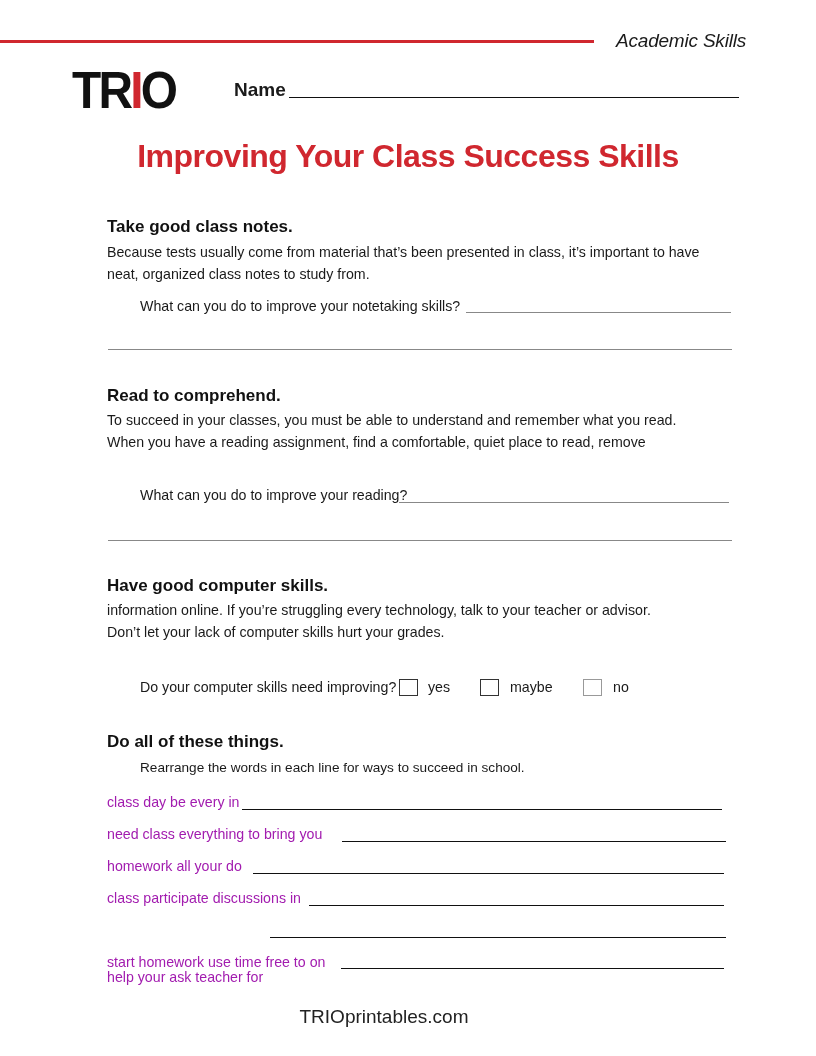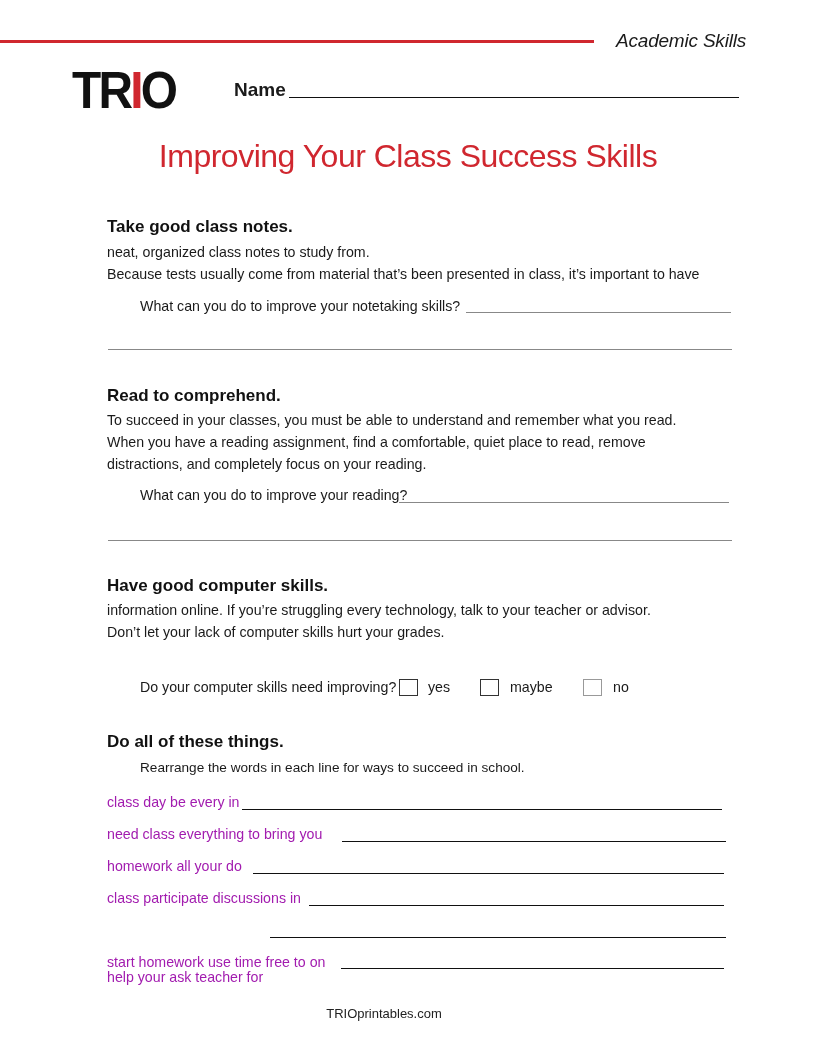--- a/index.html
+++ b/index.html
@@ -10,64 +10,63 @@
     .top-rule { left: 0; top: 40px; width: 594px; height: 3px; background: #d0272f; }
     .category { left: 616px; top: 30px; font-size: 19px; font-style: italic; color: #1a1a1a; letter-spacing: -0.2px; }
 
     .logo { left: 72px; top: 64px; font-family: "Liberation Sans", sans-serif; font-weight: bold;
             font-size: 52px; line-height: 52px; letter-spacing: -3px; color: #111; transform: scaleX(0.92); transform-origin: left; }
     .logo .red { color: #d0272f; }
 
     .name-label { left: 234px; top: 79px; font-size: 19px; font-weight: bold; color: #1a1a1a; }
     .name-line { left: 289px; top: 97px; width: 450px; height: 0; border-bottom: 1.5px solid #111; }
 
-    .title { left: 0; width: 816px; top: 138px; text-align: center; font-size: 32px; font-weight: normal;
+    .title { left: 0; width: 816px; top: 138px; text-align: center; font-size: 32px; font-weight: bold;
              color: #d0272f; letter-spacing: -0.5px; }
 
     .h { left: 107px; font-size: 17px; font-weight: bold; color: #111; }
     .p { left: 107px; width: 630px; font-size: 14.2px; line-height: 22px; color: #1a1a1a; }
     .q { left: 107px; font-size: 14.2px; color: #1a1a1a; margin-left: 33px; }
     .line-gray { height: 0; border-bottom: 1px solid #888; }
     .line-dark { height: 0; border-bottom: 1px solid #111; }
 
     .cb { width: 19px; height: 17px; border: 1.5px solid #333; box-sizing: border-box; background: #fff; }
     .cb.light { border-color: #999; }
     .cb-label { font-size: 14.2px; color: #1a1a1a; }
 
     .ex-row { left: 107px; font-size: 14.2px; color: #a21caf; }
 
-    .footer { left: 0; width: 768px; top: 1006px; text-align: center; font-size: 13px; color: #222; }
+    .footer { left: 0; width: 768px; top: 1006px; text-align: center; font-size: 19px; color: #222; }
   </style>
 </head>
 <body>
 
 <div class="abs top-rule"></div>
 <div class="abs category">Academic Skills</div>
 
 <div class="abs logo"><span>TR</span><span class="red">I</span><span>O</span></div>
 
 <div class="abs name-label">Name</div>
 <div class="abs name-line"></div>
 
 <div class="abs title">Improving Your Class Success Skills</div>
 
 <div class="abs h" style="top:217px;">Take good class notes.</div>
 <div class="abs p" style="top:241px;">
+  <div>Because tests usually come from material that’s been presented in class, it’s important to have</div>
   <div>neat, organized class notes to study from.</div>
-  <div>Because tests usually come from material that’s been presented in class, it’s important to have</div>
 </div>
 <div class="abs q" style="top:298px;">What can you do to improve your notetaking skills?</div>
 <div class="abs line-gray" style="left:466px; top:312px; width:265px;"></div>
 <div class="abs line-gray" style="left:108px; top:349px; width:624px;"></div>
 
 <div class="abs h" style="top:386px;">Read to comprehend.</div>
 <div class="abs p" style="top:409px;">
   <div>To succeed in your classes, you must be able to understand and remember what you read.</div>
   <div>When you have a reading assignment, find a comfortable, quiet place to read, remove</div>
-  <div>distractions, and completely focus on your reading.</div>
 </div>
 <div class="abs q" style="top:487px;">What can you do to improve your reading?</div>
 <div class="abs line-gray" style="left:399px; top:502px; width:330px;"></div>
 <div class="abs line-gray" style="left:108px; top:540px; width:624px;"></div>
 
 <div class="abs h" style="top:576px;">Have good computer skills.</div>
 <div class="abs p" style="top:599px;">
   <div>information online. If you’re struggling every technology, talk to your teacher or advisor.</div>
   <div>Don’t let your lack of computer skills hurt your grades.</div>
 </div>

